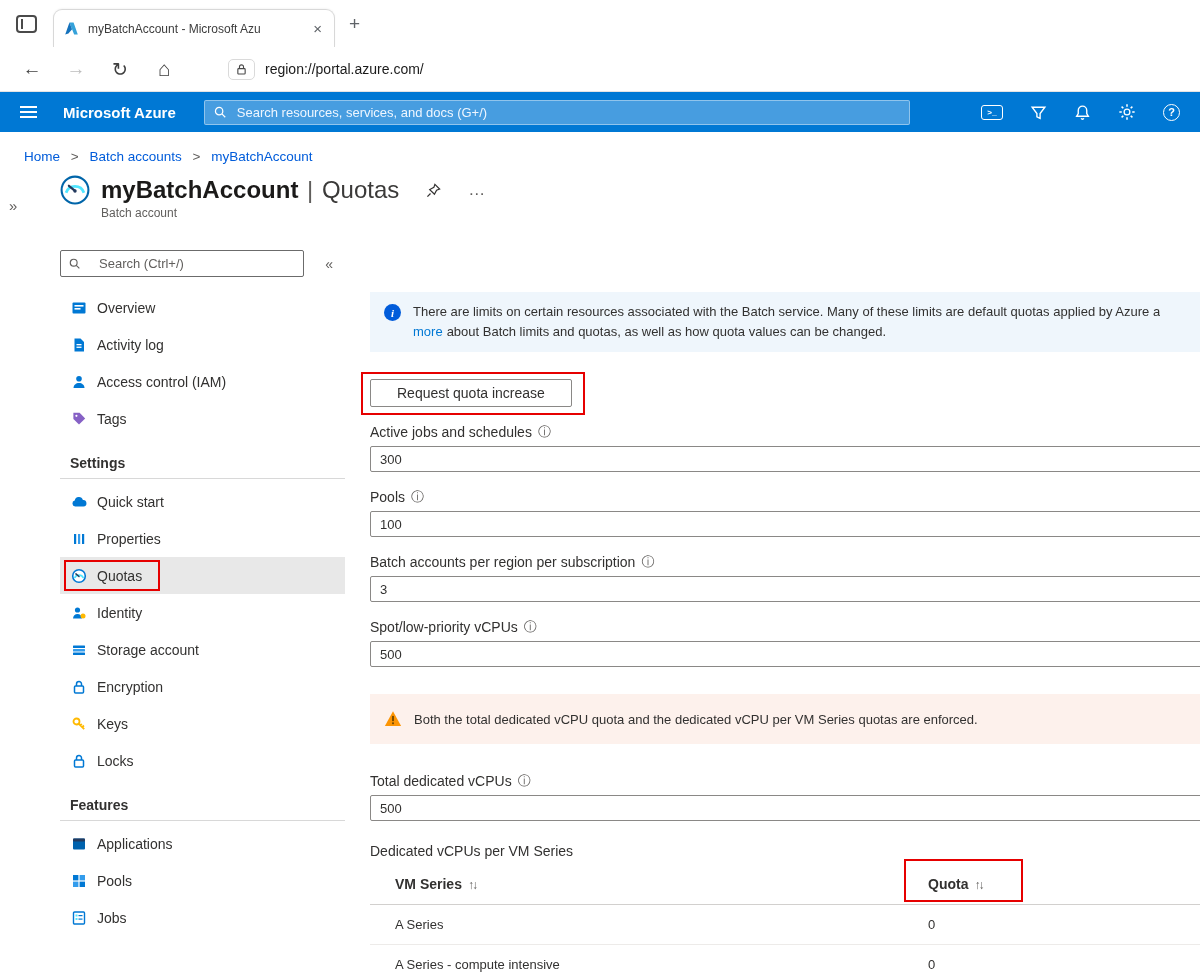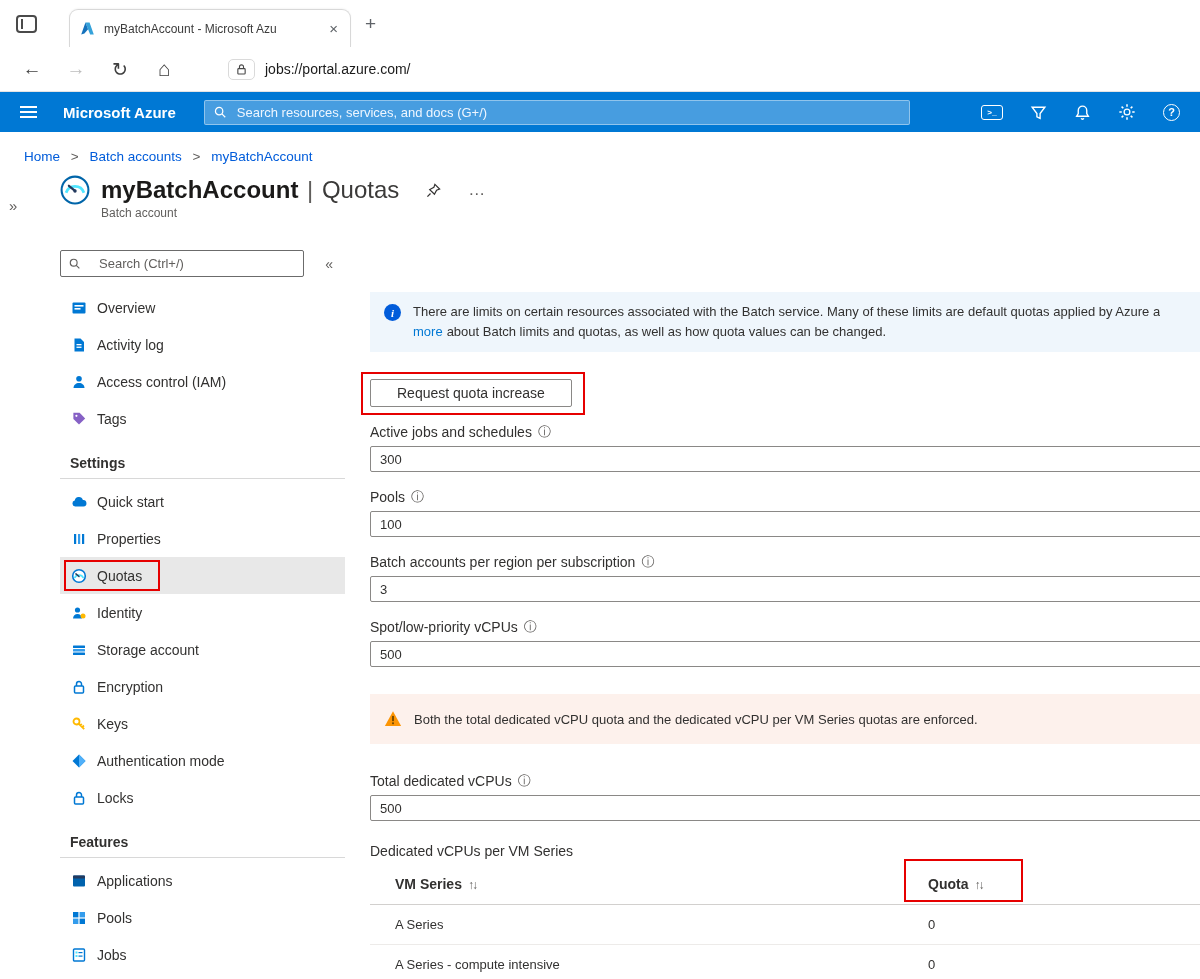--- a/index.html
+++ b/index.html
@@ -7,21 +7,21 @@
   body {
     width:1200px; height:979px; position:relative; overflow:hidden;
     background:#fff; font-family:"Liberation Sans", sans-serif; color:#323130;
   }
 
   
   .tab-strip { height:47px; background:#fff; display:flex; align-items:center; padding-left:10px; position:relative; }
   .win-icon { width:21px; height:18px; border:2px solid #4a4a4a; border-radius:4px; margin:0 16px 0 6px; position:relative; }
   .win-icon::before { content:""; position:absolute; left:3px; top:2px; bottom:2px; width:2px; background:#4a4a4a; }
   .tab { align-self:flex-end; height:38px; width:282px; background:#fff; border:1px solid #d8d8d8; border-bottom:none;
-         border-radius:9px 9px 0 0; display:flex; align-items:center; padding:0 10px; gap:9px; box-shadow:0 -1px 2px rgba(0,0,0,.04);margin-left:16px; }
+         border-radius:9px 9px 0 0; display:flex; align-items:center; padding:0 10px; gap:9px; box-shadow:0 -1px 2px rgba(0,0,0,.04); }
   .tab-title { font-size:12px; color:#3c3c3c; flex:1; white-space:nowrap; overflow:hidden; }
   .tab-close { color:#5f6368; font-size:15px; line-height:1; padding:0 2px; }
   .new-tab { font-size:19px; color:#5f6368; margin-left:14px; }
 
   .addr-bar { height:45px; display:flex; align-items:center; border-bottom:1px solid #e4e4e4; padding-left:20px; background:#fff; }
   .nav-ic { width:24px; text-align:center; font-size:19px; color:#3e3e3e; margin-right:20px; }
   .nav-ic.disabled { color:#bcbcbc; }
   .nav-ic.home { font-size:21px; }
   .site-pill { display:flex; align-items:center; margin-left:32px; border:1px solid #dadada; border-radius:5px; padding:3px 6px; }
   .url-text { font-size:14px; color:#1b1b1b; margin-left:10px; }
@@ -132,21 +132,21 @@
   <span class="nav-ic">↻</span>
   <span class="nav-ic home">⌂</span>
   <span class="site-pill">
     <span style="display:flex">
       <svg width="13" height="13" viewBox="0 0 16 16">
         <rect x="3.5" y="7" width="9" height="6.5" rx="1" fill="none" stroke="#4a4a4a" stroke-width="1.4"></rect>
         <path d="M5.5 7V4.8a2.5 2.5 0 0 1 5 0V7" fill="none" stroke="#4a4a4a" stroke-width="1.4"></path>
       </svg>
     </span>
   </span>
-  <span class="url-text">jobs://portal.azure.com/</span>
+  <span class="url-text">region://portal.azure.com/</span>
 </div>
 
 <div class="azure-bar">
   <div class="hamburger">
       <i></i>
       <i></i>
       <i></i>
     </div>
   <span class="brand">Microsoft Azure</span>
   <div class="az-search">
@@ -342,29 +342,20 @@
         <svg width="16" height="16" viewBox="0 0 16 16">
             <circle cx="5.5" cy="5.5" r="3" fill="none" stroke="#ffb900" stroke-width="1.8"></circle>
             <path d="M7.8 7.8 L13.2 13.2 M11.2 11.2 l1.7-1.7 M9.4 9.4 l1.4-1.4" stroke="#ffb900" stroke-width="1.8" fill="none"></path>
           </svg>
       </span>
       <span>Keys</span>
     </div>
     <div class="nav-item">
       <span class="nico">
         <svg width="16" height="16" viewBox="0 0 16 16">
-            <polygon points="8,1.5 14.5,8 8,14.5 1.5,8" fill="#0078d4"></polygon>
-            <polygon points="8,1.5 14.5,8 8,14.5" fill="#50b0f9"></polygon>
-          </svg>
-      </span>
-      <span>Authentication mode</span>
-    </div>
-    <div class="nav-item">
-      <span class="nico">
-        <svg width="16" height="16" viewBox="0 0 16 16">
             <rect x="3.5" y="7" width="9" height="7" rx="1" fill="none" stroke="#0078d4" stroke-width="1.5"></rect>
             <path d="M5.5 7V5a2.5 2.5 0 0 1 5 0v2" fill="none" stroke="#0078d4" stroke-width="1.5"></path>
           </svg>
       </span>
       <span>Locks</span>
     </div>
 
     <div class="nav-head">Features</div>
 
     <div class="nav-item">

